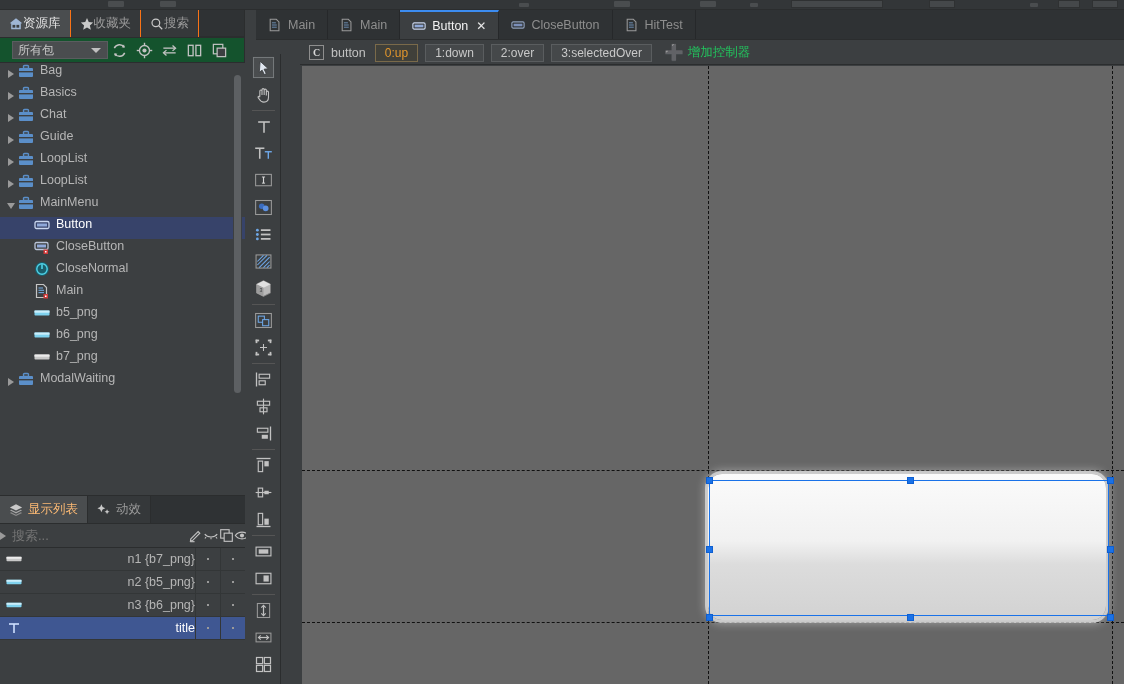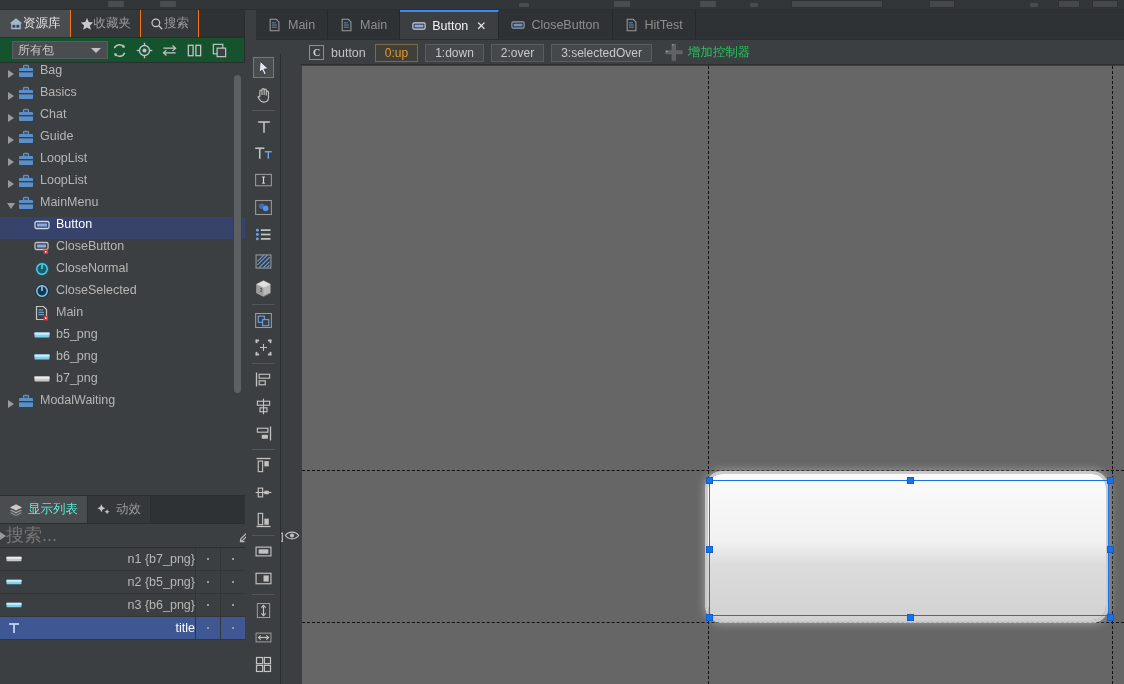--- a/index.html
+++ b/index.html
@@ -103,32 +103,32 @@
   
   .dl-panel {
     position: absolute; left: 0; top: 485px; width: 245px; height: 199px;
     background: #3c3f41; border-top: 1px solid #2b2d2e;
   }
   .dl-tabs { display: flex; height: 28px; background: #35383a; border-bottom: 1px solid #2b2d2e; }
   .dl-tab {
     display: flex; align-items: center; gap: 5px; padding: 0 9px;
     font-size: 12.5px; color: #9a9a9a; border-right: 1px solid #2b2d2e; cursor: pointer;
   }
-  .dl-tab.active { background: #4a4d4f; color: #5eead4; }
+  .dl-tab.active { background: #4a4d4f; color: #fdba74; }
   .dl-tabs .filler { flex: 1; background: #2f3234; }
 
   .dl-search {
     display: flex; align-items: center; height: 24px;
     background: #3c3f41; border-bottom: 1px solid #2b2d2e;
   }
   .dl-search .arrow { width: 20px; display:flex; align-items:center; justify-content:center; }
   .dl-search .arrow i { width:0;height:0;border-top:4.5px solid transparent;border-bottom:4.5px solid transparent;border-left:6px solid #9a9a9a; display:block;}
   .dl-search .sinput {
     flex: 1; background: transparent; border: 0; outline: none;
-    color: #8c8c8c; font-size: 18px; font-family: inherit;
+    color: #8c8c8c; font-size: 13px; font-family: inherit; margin-left: 6px;
   }
   .dl-search .sbtn { width: 25px; height: 24px; display:flex;align-items:center;justify-content:center;cursor:pointer; }
   .dl-search .sep { width: 1px; height: 24px; background: #2b2d2e; }
 
   .dl-list { background: #3c3f41; }
   .dl-row {
     display: flex; align-items: center; height: 23px;
     border-bottom: 1px solid #333637; cursor: pointer; text-align: right;
   }
   .dl-row.selected { background: #3f5792; }
@@ -436,30 +436,20 @@
         <span class="tico">
           <svg viewBox="0 0 16 16" width="16" height="16">
               <circle cx="8" cy="8" r="7" fill="#1b5e6b"></circle>
               <circle cx="8" cy="8" r="5.2" fill="none" stroke="#4fd2e8" stroke-width="1.4"></circle>
               <line x1="8" y1="3.2" x2="8" y2="8" stroke="#4fd2e8" stroke-width="1.6"></line>
             </svg>
         </span>
         <span class="tlabel">CloseNormal</span>
       </div>
 
-      <div class="tree-row lvl2">
-        <span class="tico">
-          <svg viewBox="0 0 16 16" width="16" height="16">
-              <circle cx="8" cy="8" r="7" fill="#0f3a55"></circle>
-              <circle cx="8" cy="8" r="5.2" fill="none" stroke="#9fc8dd" stroke-width="1.4"></circle>
-              <line x1="8" y1="3.2" x2="8" y2="8" stroke="#9fc8dd" stroke-width="1.6"></line>
-            </svg>
-        </span>
-        <span class="tlabel">CloseSelected</span>
-      </div>
 
       <div class="tree-row lvl2">
         <span class="tico">
           <svg viewBox="0 0 16 16" width="16" height="16">
               <path d="M2.5 1.5h7l3 3v10h-10z" fill="none" stroke="#c5c5c5" stroke-width="1.2"></path>
               <line x1="4.5" y1="5" x2="9" y2="5" stroke="#6fa8dc" stroke-width="1.1"></line>
               <line x1="4.5" y1="7.3" x2="10" y2="7.3" stroke="#6fa8dc" stroke-width="1.1"></line>
               <line x1="4.5" y1="9.6" x2="10" y2="9.6" stroke="#6fa8dc" stroke-width="1.1"></line>
               <rect x="9.5" y="11" width="4.5" height="4.5" fill="#cf3b3b"></rect>
               <rect x="11" y="12.5" width="1.5" height="1.5" fill="#fff"></rect>

